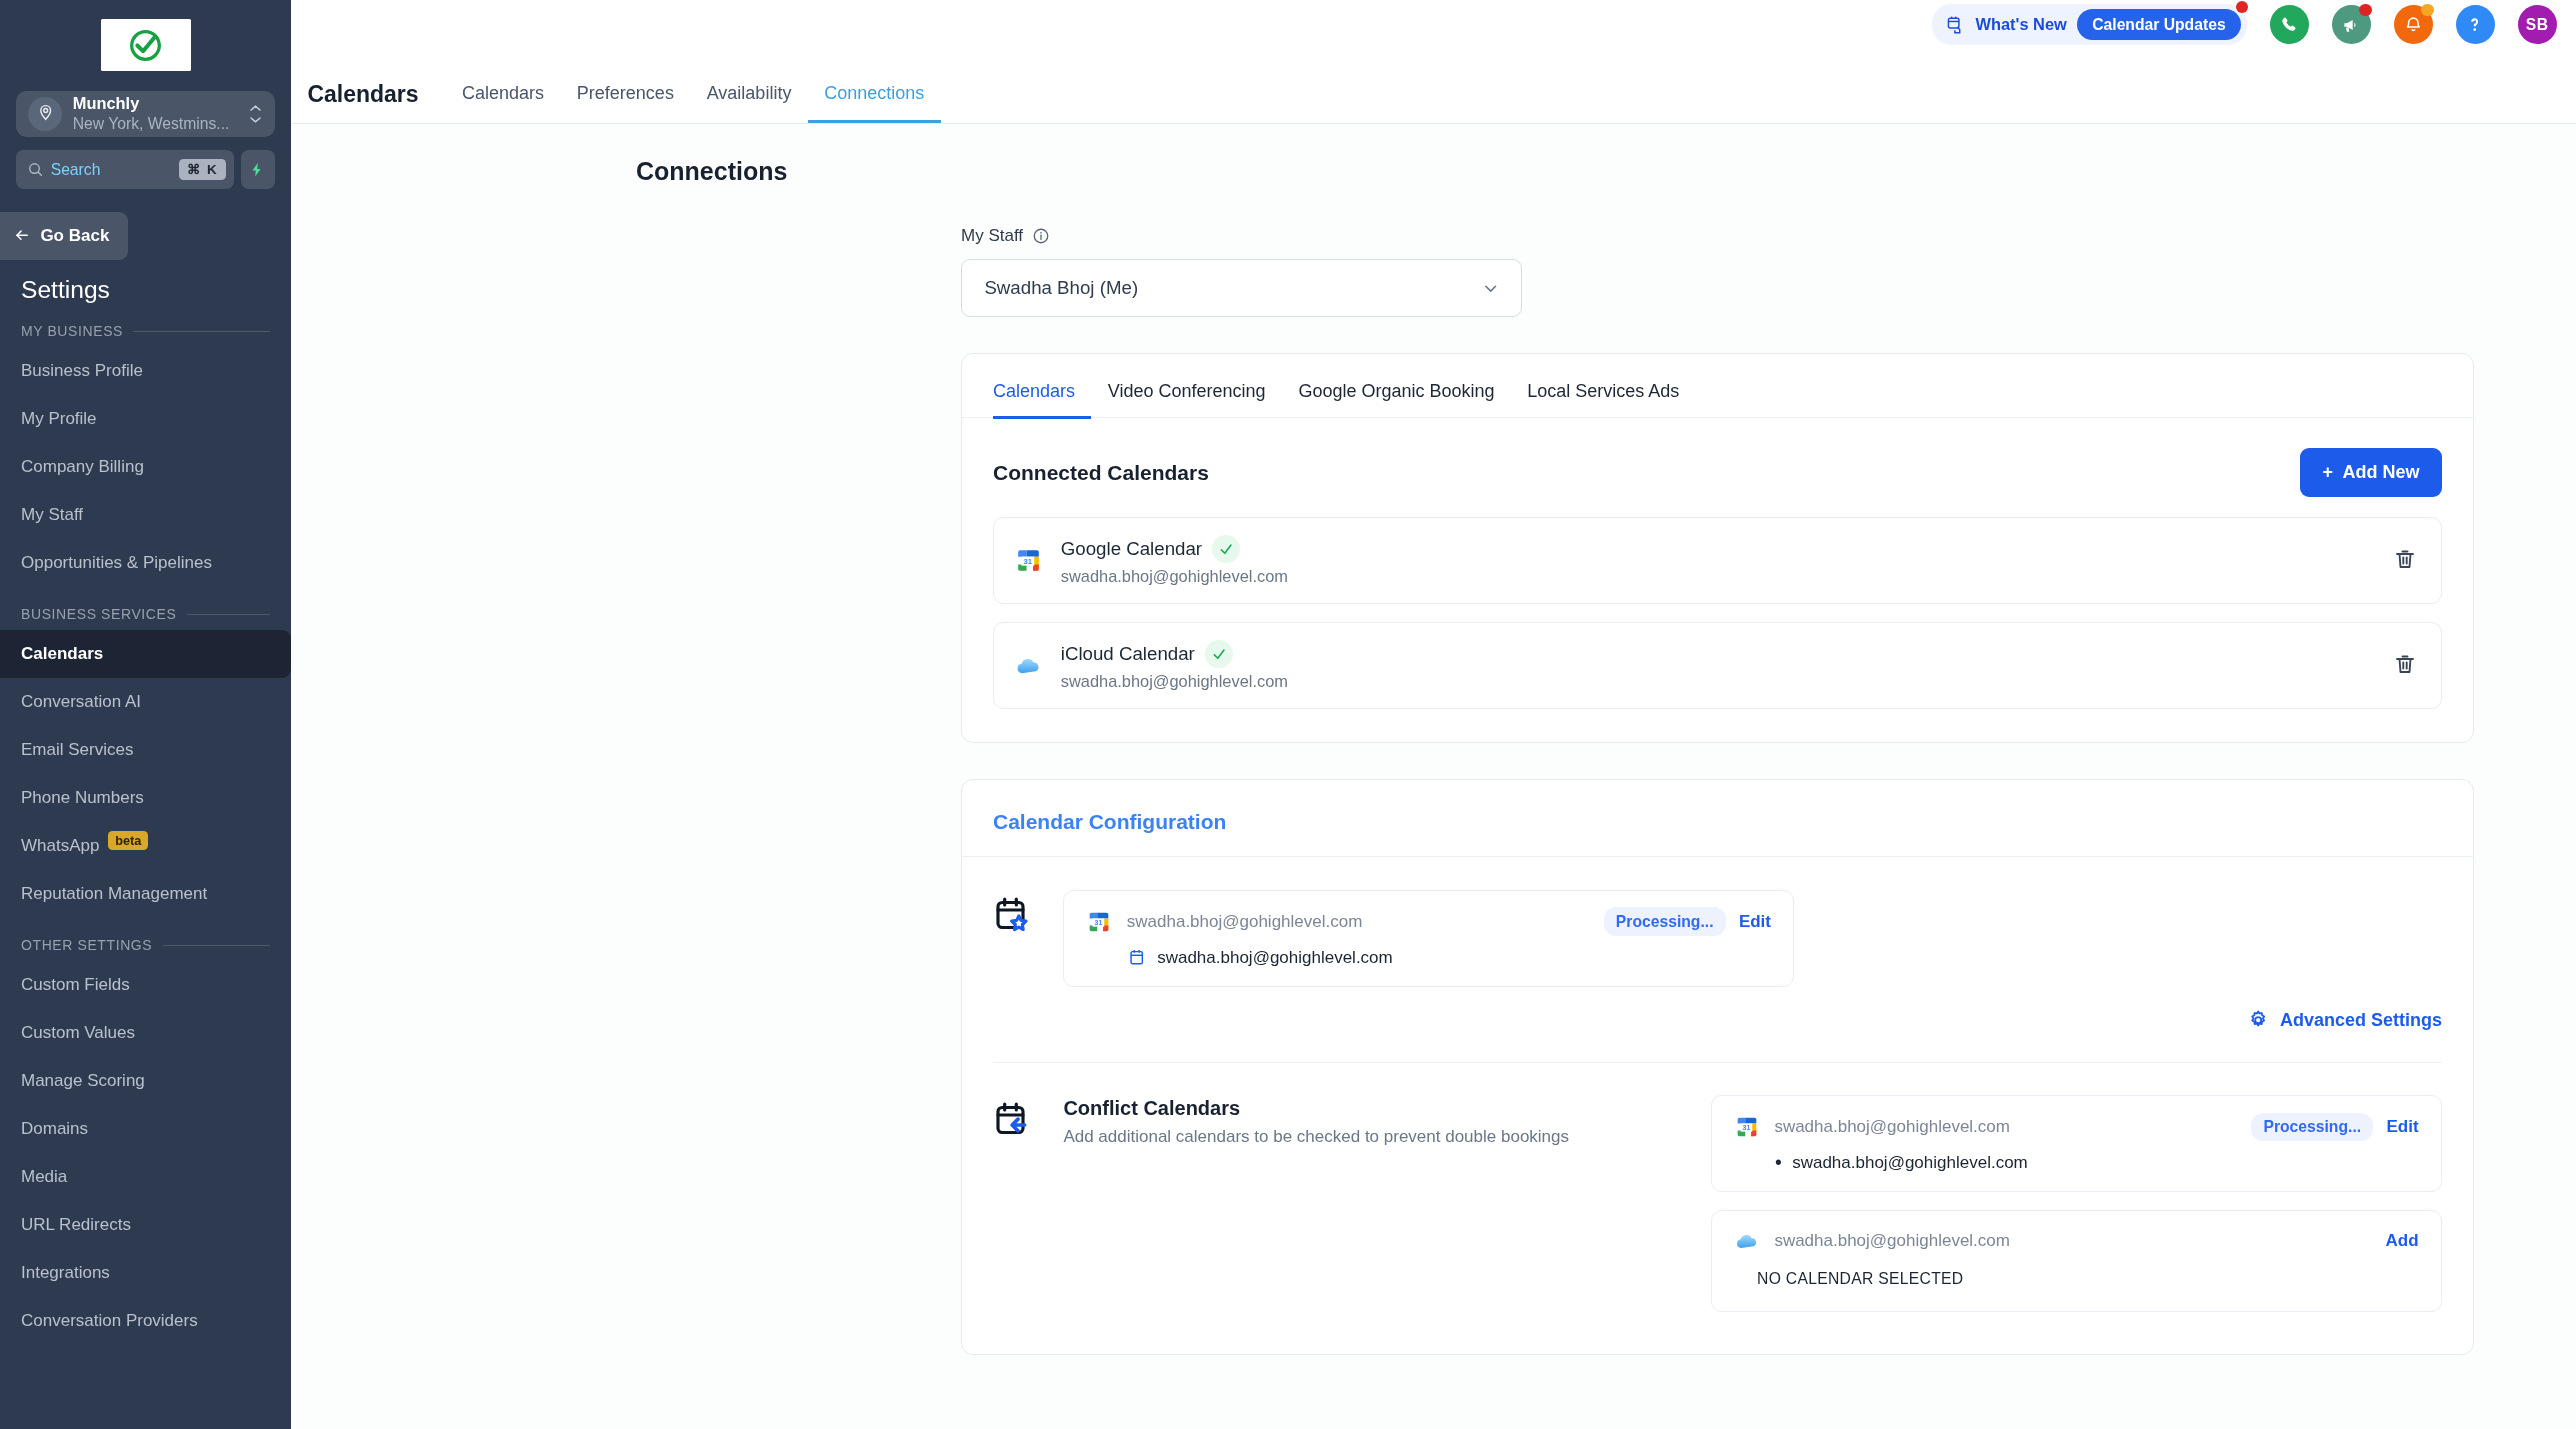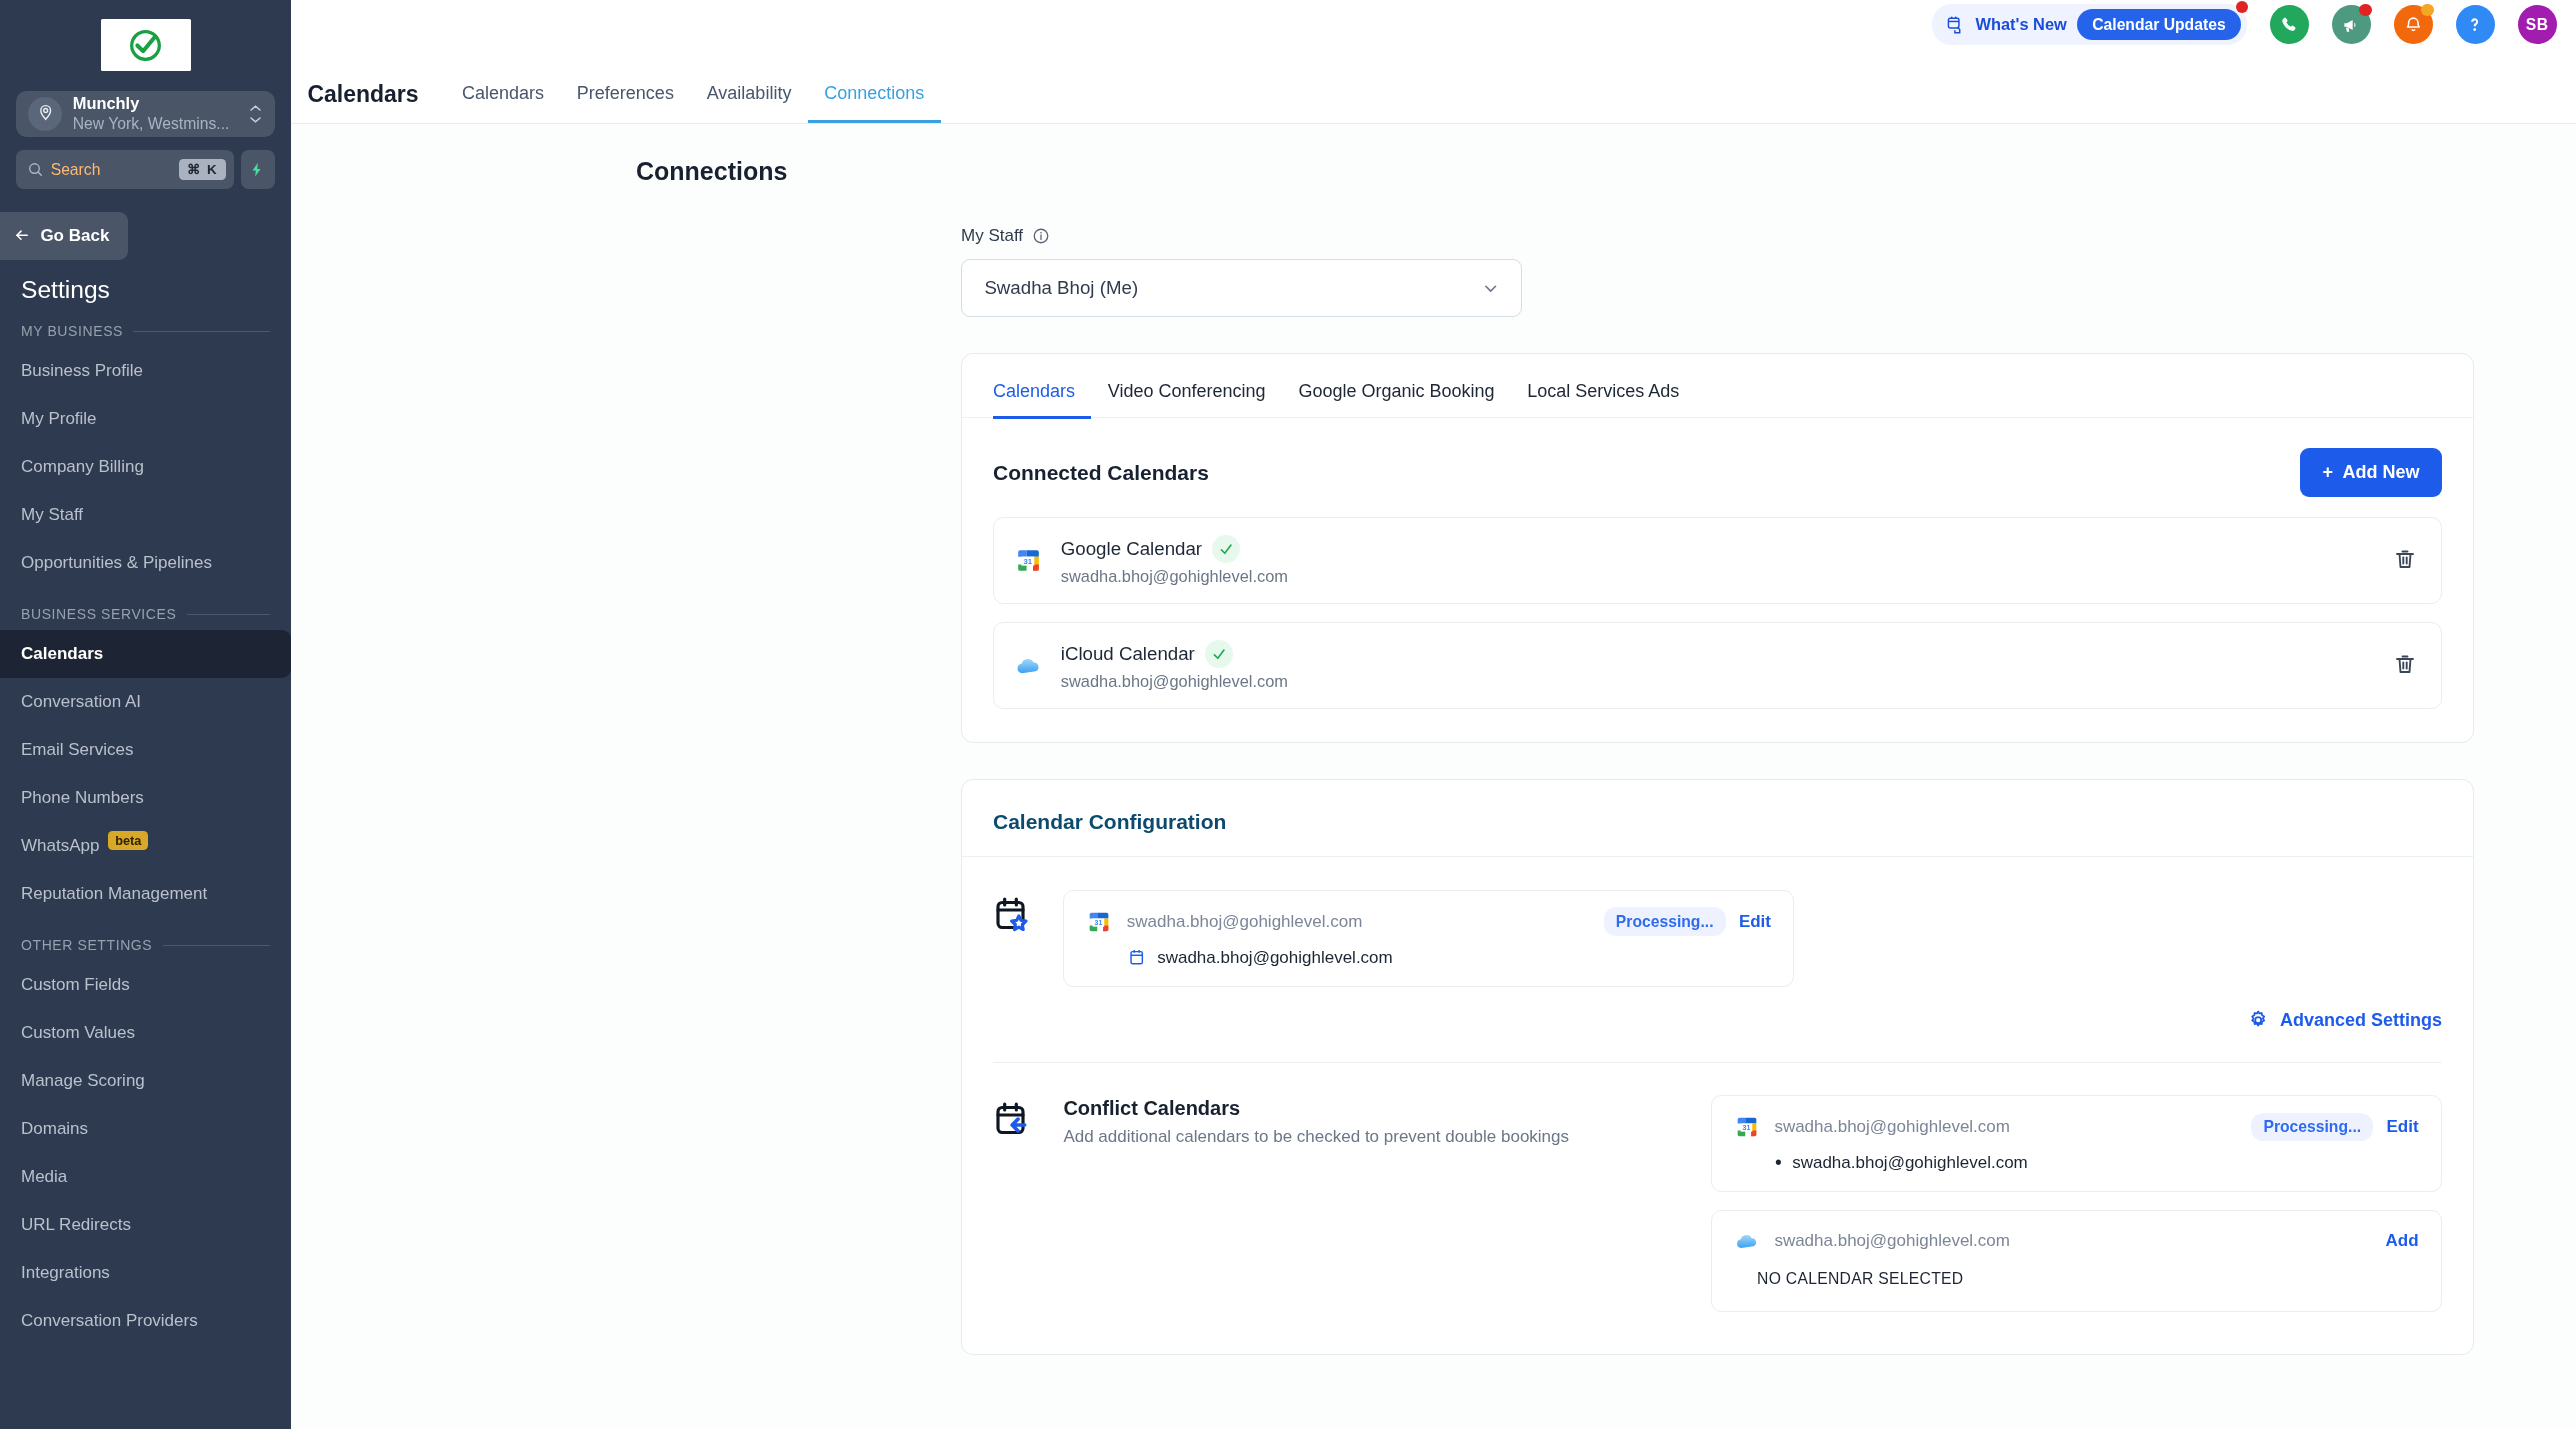--- a/index.html
+++ b/index.html
@@ -43,21 +43,21 @@
   .loc-name { font-size: 16.4px; font-weight: 700; color: #ffffff; line-height: 1.2; }
   .loc-sub { font-size: 15.7px; color: #aab3c0; line-height: 1.25;
              white-space: nowrap; overflow: hidden; text-overflow: ellipsis; }
   .loc-chevrons { display: flex; flex-direction: column; gap: 2.2px; color: #cbd2dc; }
 
   .search-row { margin: 13.4px 16.4px 0 16.4px; display: flex; gap: 6.7px; }
   .search-box {
     flex: 1; height: 39px; background: #4a5568; border-radius: 7.5px;
     display: flex; align-items: center; gap: 7.5px; padding: 0 7.5px 0 10.4px;
   }
-  .search-ph { flex: 1; font-size: 15.7px; color: #fdba74; }
+  .search-ph { flex: 1; font-size: 15.7px; color: #7dd3fc; }
   .kbd {
     background: #aab2bf; color: #1f2733; font-size: 13.4px; font-weight: 600;
     border-radius: 4.5px; padding: 3px 8.2px; letter-spacing: 1.5px;
   }
   .bolt-btn {
     width: 34px; height: 39px; background: #4a5568; border-radius: 7.5px;
     display: flex; align-items: center; justify-content: center;
   }
 
   .goback {
@@ -194,21 +194,21 @@
   .conn-name-row { display: flex; align-items: center; gap: 10.4px; }
   .conn-name { font-size: 18.7px; color: #1d2735; }
   .check-pill {
     width: 28px; height: 28px; border-radius: 50%; background: #e7f8ed;
     display: flex; align-items: center; justify-content: center;
   }
   .conn-email { font-size: 16.4px; color: #6b7787; }
   .trash-btn { padding: 6px; cursor: pointer; }
 
   .cfg-head { padding: 30px 31px 22.4px 31px; border-bottom: 0.7px solid #eceff3; }
-  .cfg-head h3 { font-size: 21px; font-weight: 700; color: #0c4a6e; }
+  .cfg-head h3 { font-size: 21px; font-weight: 700; color: #3b82f6; }
 
   .cfg-row { display: flex; padding: 33px 31px 0 31px; gap: 22.4px; }
   .cfg-icon { flex: 0 0 48px; padding-top: 4.5px; }
   .cfg-texts { flex: 1; padding-top: 1.5px; }
   .cfg-title { font-size: 20px; font-weight: 700; color: #18212f; }
   .cfg-desc { font-size: 17px; color: #6b7787; margin-top: 7.5px; }
 
   .cfg-right { flex: 0 0 731px; display: flex; flex-direction: column; gap: 18px; }
   .acct-box {
     border: 0.7px solid #e9ecf0; border-radius: 10.4px;

